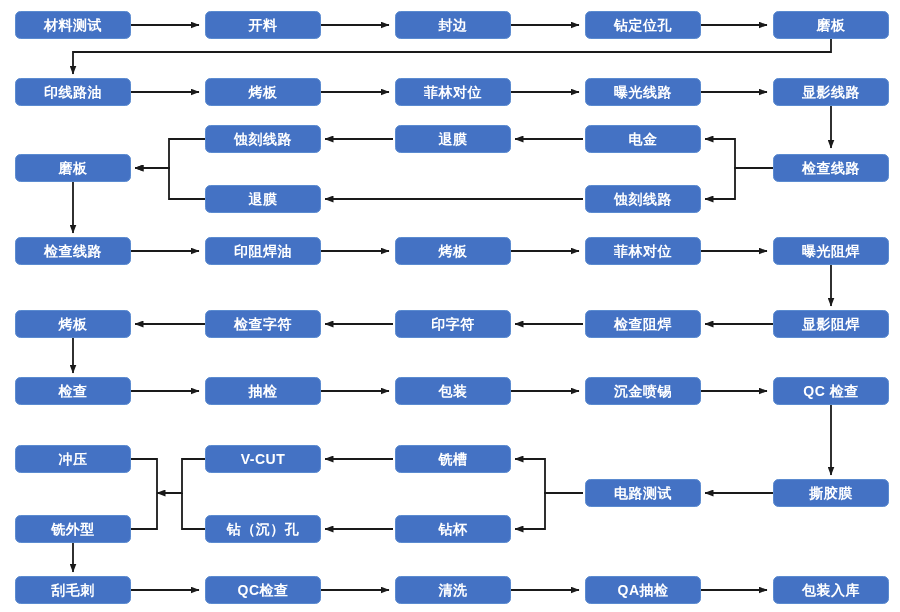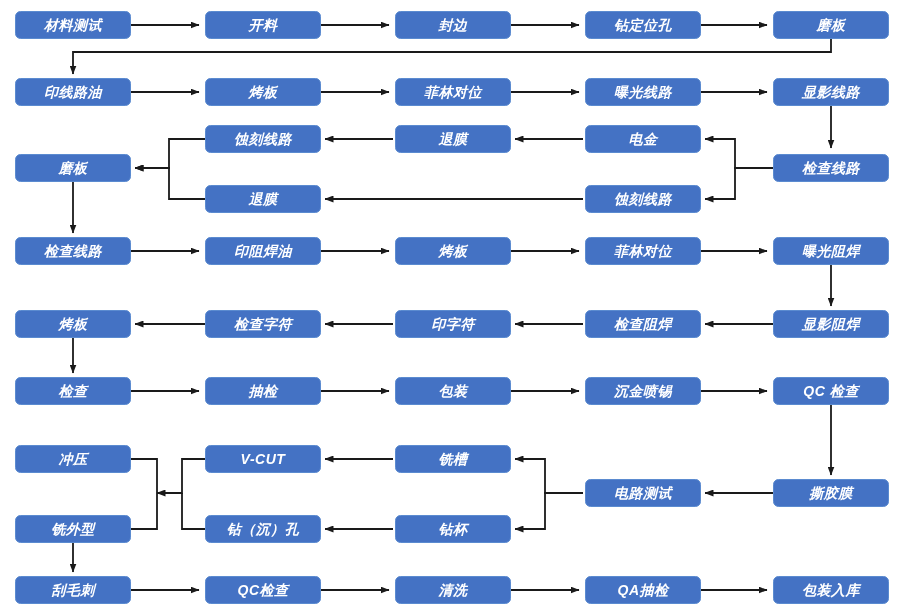--- a/index.html
+++ b/index.html
@@ -10,21 +10,20 @@
   body {
     width: 900px;
     height: 612px;
     font-family: "Liberation Sans", "DejaVu Sans", sans-serif;
     overflow: hidden;
   }
   #flow-root {
     position: relative;
     width: 900px;
     height: 538px;
-    font-style: italic;
   }
   svg#flow-svg {
     position: absolute;
     left: 0;
     top: 0;
     width: 900px;
     height: 612px;
     display: block;
   }
   .node-rect {

